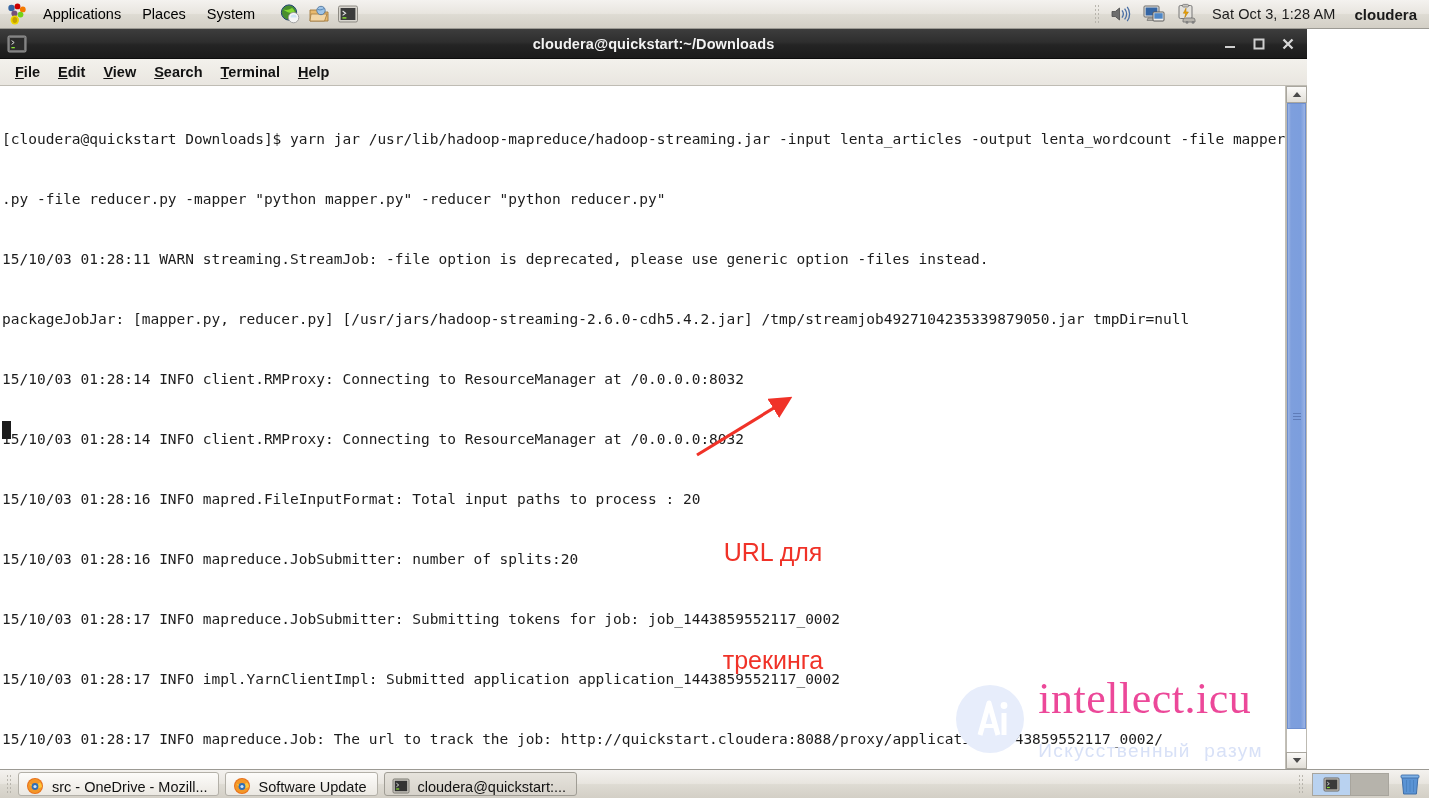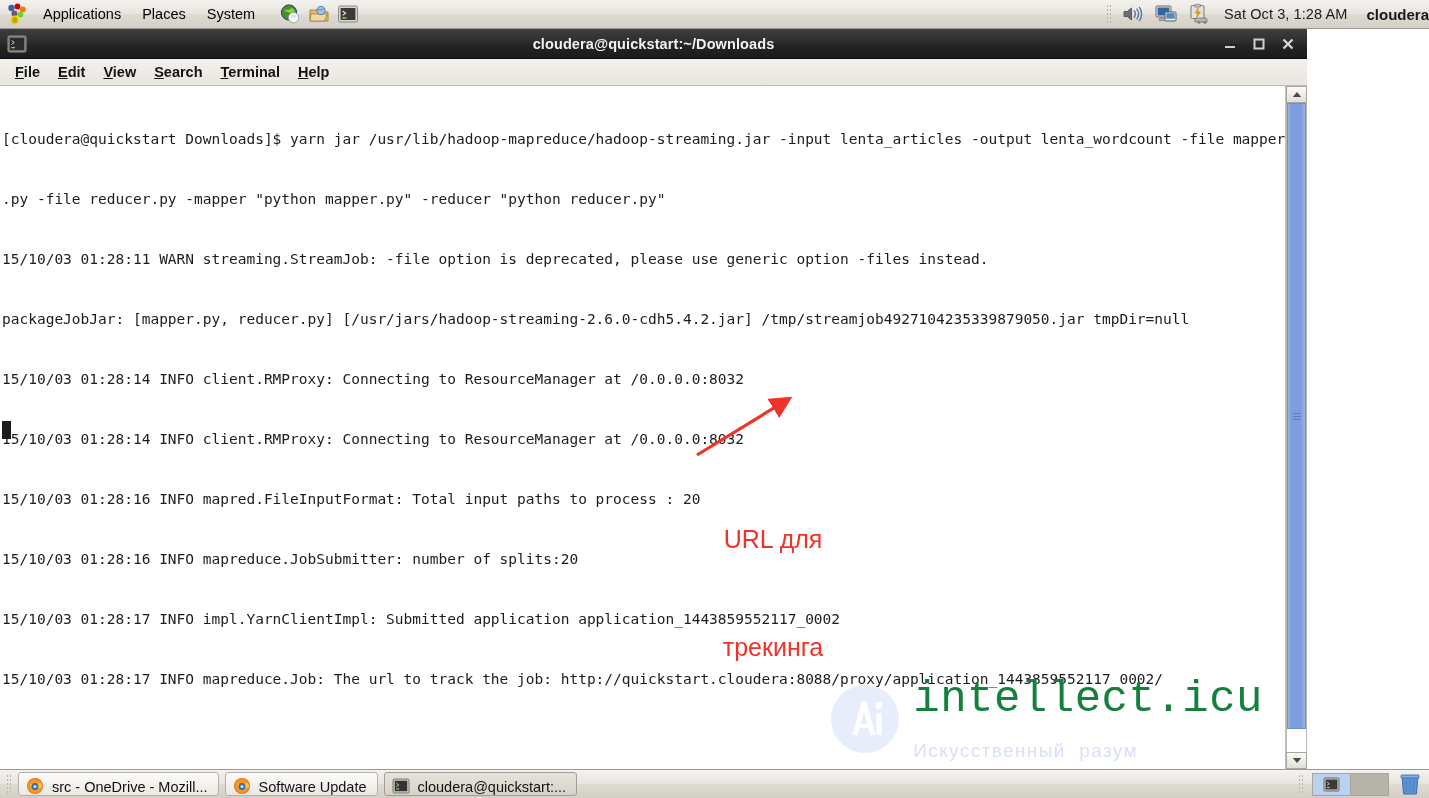--- a/index.html
+++ b/index.html
@@ -47,21 +47,21 @@
     gap: 7px;
     margin-left: 12px;
   }
   .launcher-ico { width: 22px; height: 22px; display:block; }
 
   #panel-right {
     margin-left: auto;
     display: flex;
     align-items: center;
     gap: 9px;
-    padding-right: 0;
+    padding-right: 12px;
     height: 100%;
   }
   .panel-grip {
     width: 6px; height: 20px;
     background-image: radial-gradient(#b3b0a8 40%, transparent 41%);
     background-size: 3px 4px;
     opacity: .9;
   }
   .tray-ico { width: 24px; height: 22px; display:block; }
   #panel-clock {
@@ -186,21 +186,21 @@
     width: 260px;
     pointer-events: none;
   }
   #annotation-arrow {
     position: absolute;
     left: 0; top: 0;
   }
   #annotation-text {
     position: absolute;
     left: 8px;
-    top: 56px;
+    top: 69px;
     width: 250px;
     text-align: center;
     color: #f03228;
     font-family: "Liberation Sans", sans-serif;
     font-size: 25px;
     line-height: 36px;
   }
 
   
   #watermark {
@@ -209,24 +209,24 @@
     bottom: 8px;
     display: flex;
     align-items: center;
     gap: 12px;
     pointer-events: none;
   }
   #wm-logo { width: 72px; height: 72px; flex: 0 0 auto; }
   #wm-texts { display: flex; flex-direction: column; }
   #wm-title {
     font-size: 44px;
-    color: #15803d;
+    color: #ec4899;
     line-height: 46px;
     letter-spacing: .5px;
-    font-family: Liberation Mono, monospace;
+    font-family: Liberation Serif, serif;
   }
   #wm-sub {
     font-size: 19px;
     color: #d8e1f7;
     letter-spacing: 1.4px;
     margin-top: 19px;
     font-family: "Liberation Sans", sans-serif;
   }
 
   
@@ -459,20 +459,21 @@
   <div id="term-body">
     <div id="term-text">
       <div class="term-line">[cloudera@quickstart Downloads]$ yarn jar /usr/lib/hadoop-mapreduce/hadoop-streaming.jar -input lenta_articles -output lenta_wordcount -file mapper</div>
       <div class="term-line">.py -file reducer.py -mapper "python mapper.py" -reducer "python reducer.py"</div>
       <div class="term-line">15/10/03 01:28:11 WARN streaming.StreamJob: -file option is deprecated, please use generic option -files instead.</div>
       <div class="term-line">packageJobJar: [mapper.py, reducer.py] [/usr/jars/hadoop-streaming-2.6.0-cdh5.4.2.jar] /tmp/streamjob4927104235339879050.jar tmpDir=null</div>
       <div class="term-line">15/10/03 01:28:14 INFO client.RMProxy: Connecting to ResourceManager at /0.0.0.0:8032</div>
       <div class="term-line">15/10/03 01:28:14 INFO client.RMProxy: Connecting to ResourceManager at /0.0.0.0:8032</div>
       <div class="term-line">15/10/03 01:28:16 INFO mapred.FileInputFormat: Total input paths to process : 20</div>
       <div class="term-line">15/10/03 01:28:16 INFO mapreduce.JobSubmitter: number of splits:20</div>
+      <div class="term-line">15/10/03 01:28:17 INFO mapreduce.JobSubmitter: Submitting tokens for job: job_1443859552117_0002</div>
       <div class="term-line">15/10/03 01:28:17 INFO impl.YarnClientImpl: Submitted application application_1443859552117_0002</div>
       <div class="term-line">15/10/03 01:28:17 INFO mapreduce.Job: The url to track the job: http://quickstart.cloudera:8088/proxy/application_1443859552117_0002/</div>
       
       <div id="cursor-block"></div>
 
       
       <div id="annotation">
         <svg id="annotation-arrow" width="170" height="70" viewBox="0 0 170 70">
           <defs>
             <marker id="ah" markerWidth="7" markerHeight="7" refX="3.2" refY="3.5" orient="auto">

